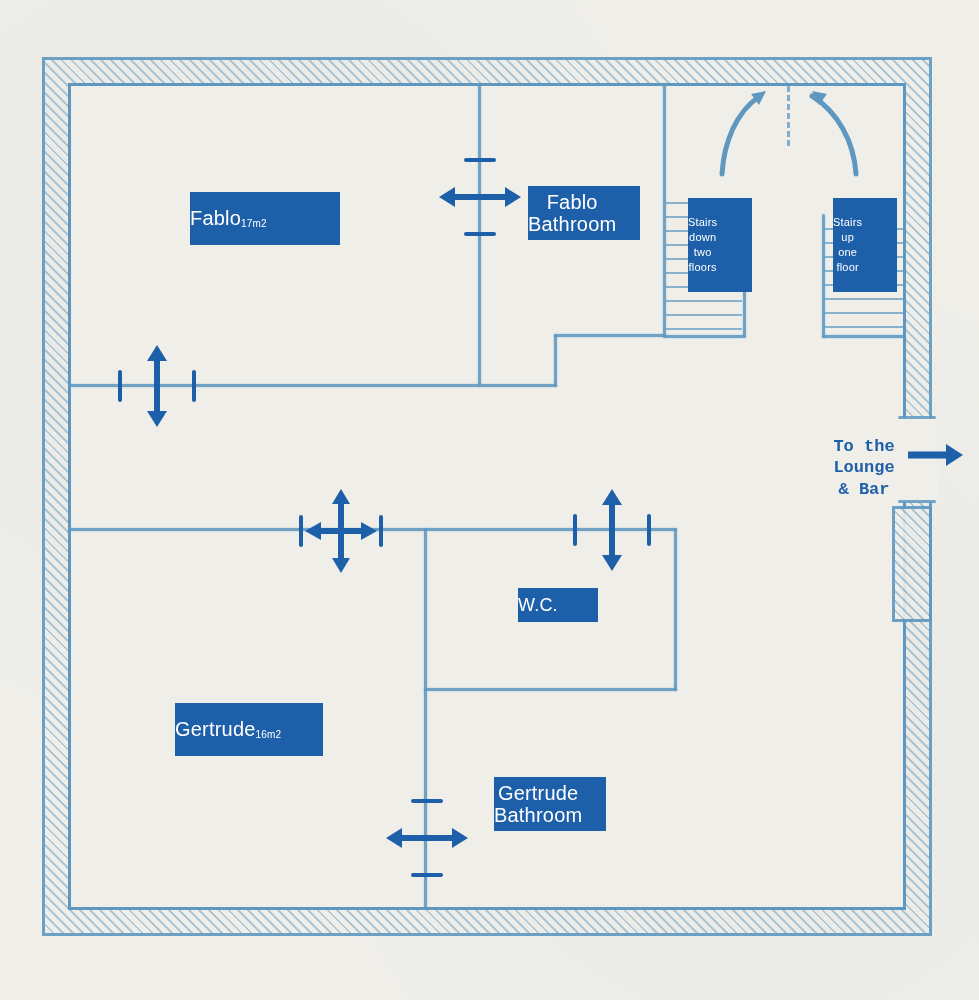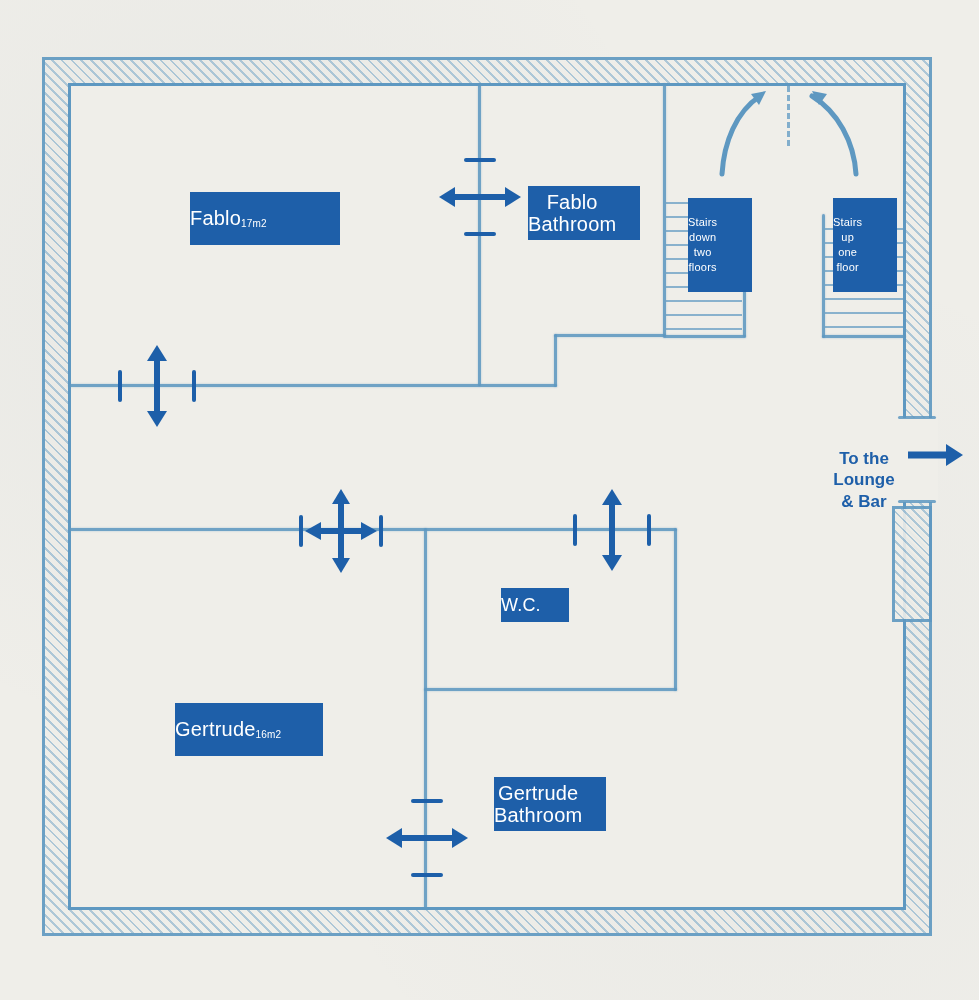--- a/index.html
+++ b/index.html
@@ -73,23 +73,23 @@
     background:var(--label-bg,#1e5fa9);color:var(--label-text,#fff);
     display:flex;align-items:center;
     text-align:center;font-weight:normal;letter-spacing:.2px;
   }
   .room-label .title{font-size:20px;line-height:1.12;}
   .room-label .area{font-size:10px;margin-top:9px;}
   .pre{white-space:pre-line;}
   .stairs-label{font-size:11px;line-height:1.35;}
   .wc-label .title{font-size:18px;}
   .lounge-note{
-    position:absolute;left:818px;top:448px;width:92px;z-index:6;
+    position:absolute;left:818px;top:436px;width:92px;z-index:6;
     color:var(--label-bg,#1e5fa9);font-weight:bold;font-size:17px;
-    line-height:1.25;text-align:center;
+    line-height:1.25;text-align:center;font-family:Liberation Mono, monospace;
   }
   .lounge-arrow{position:absolute;left:906px;top:442px;z-index:6;}
   .lounge-arrow line{stroke:var(--door-color,#1d5fa9);stroke-width:7;}
   .lounge-arrow polygon{fill:var(--door-color,#1d5fa9);}
 </style>
 </head>
 <body>
 
 <div class="plan">
 
@@ -188,21 +188,21 @@
 floors</div>
   </div>
 
   <div class="room-label" style="left:833px;top:198px;width:64px;height:94px;">
     <div class="stairs-label pre">Stairs
 up
 one
 floor</div>
   </div>
 
-  <div class="room-label wc-label" style="left:501px;top:588px;width:68px;height:34px;">
+  <div class="room-label wc-label" style="left:518px;top:588px;width:80px;height:34px;">
     <div class="title">W.C.</div>
   </div>
 
   <div class="room-label" style="left:175px;top:703px;width:148px;height:53px;">
     <div class="title">Gertrude</div>
     <div class="area">16m2</div>
   </div>
 
   <div class="room-label" style="left:494px;top:777px;width:112px;height:54px;">
     <div class="title pre">Gertrude

